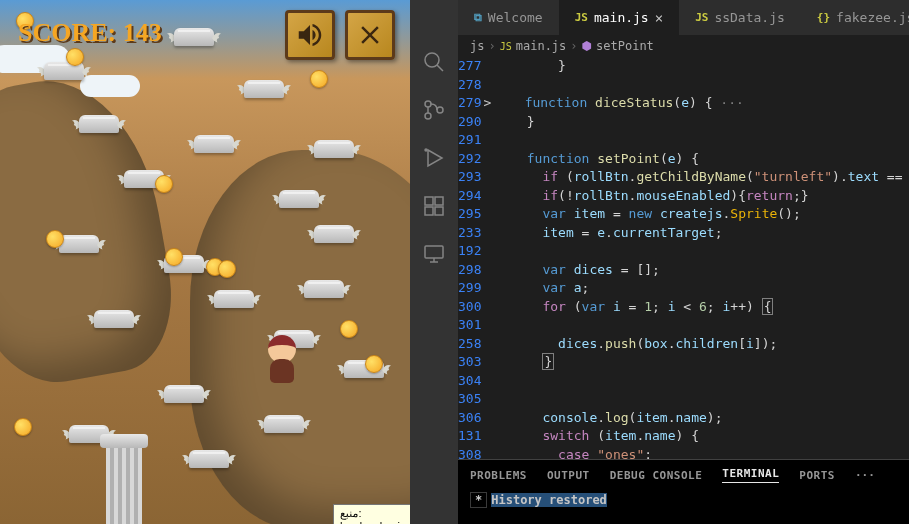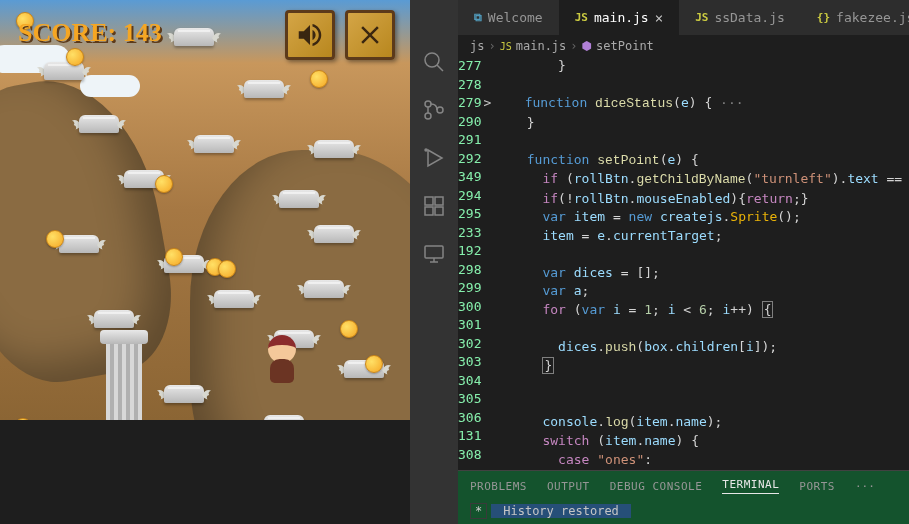--- a/index.html
+++ b/index.html
@@ -1,19 +1,19 @@
 <!DOCTYPE html>
 <html><head>
 <meta charset="utf-8">
 <style>
 * { margin: 0; padding: 0; box-sizing: border-box; }
 body { font-family: Consolas, monospace; width: 909px; height: 524px; overflow: hidden; display: flex; background: #1e1e1e; }
 
 
-.game { width: 410px; height: 420px; position: relative; background: linear-gradient(180deg, #5a9bd4 0%, #c8975c 15%, #a67843 50%, #8b6534 100%); overflow: hidden; }
+.game { width: 410px; height: 524px; position: relative; background: linear-gradient(180deg, #5a9bd4 0%, #c8975c 15%, #a67843 50%, #8b6534 100%); overflow: hidden; }
 .rock { position: absolute; width: 200px; height: 300px; background: #8a6b42; border-radius: 40% 50% 30% 40%; }
 .rock1 { left: -40px; top: 80px; transform: rotate(-10deg); box-shadow: inset -20px -20px 40px rgba(0,0,0,0.3); }
 .rock2 { right: -60px; top: 150px; width: 280px; height: 380px; box-shadow: inset 20px -20px 40px rgba(0,0,0,0.3); }
 .cloud { position: absolute; background: #eef4f8; border-radius: 40px; }
 .cloud::before, .cloud::after { content: ''; position: absolute; background: #eef4f8; border-radius: 50%; }
 .score { position: absolute; top: 18px; left: 18px; font-family: 'Comic Sans MS', cursive; font-size: 26px; font-weight: bold; color: #f5a623; text-shadow: 2px 2px 0 #5c3a1a; z-index: 100; }
 .hud-btn { position: absolute; top: 10px; width: 50px; height: 50px; background: linear-gradient(135deg, #d4a546, #b8871e); border: 3px solid #5c3a1a; border-radius: 4px; display: flex; align-items: center; justify-content: center; z-index: 100; cursor: pointer; box-shadow: 2px 2px 4px rgba(0,0,0,0.4); }
 .hud-btn svg { width: 30px; height: 30px; fill: #3a2610; }
 .sound-btn { right: 75px; }
 .close-btn { right: 15px; }
@@ -52,43 +52,43 @@
 .tab .icn.blue { color: #519aba; }
 .tab .icn.yellow { color: #cbcb41; }
 .tab .close { color: #c5c5c5; font-size: 14px; }
 
 .crumbs { height: 22px; background: #1e1e1e; display: flex; align-items: center; padding: 0 12px; font-size: 12px; color: #a9a9a9; gap: 4px; }
 .crumbs .sep { color: #666; }
 .crumbs .ci { color: #cbcb41; font-size: 10px; }
 .crumbs .cube { color: #b180d7; }
 
 .code { flex: 1; overflow: hidden; background: #1e1e1e; font-size: 13px; line-height: 18.5px; display: flex; }
-.gutter { width: 50px; text-align: center; color: #86efac; padding-right: 14px; user-select: none; }
+.gutter { width: 50px; text-align: center; color: #3b82f6; padding-right: 14px; user-select: none; }
 .lines { flex: 1; color: #d4d4d4; white-space: pre; }
 .k { color: #569cd6; } 
 .kf { color: #c586c0; } 
-.fn { color: #dcdcaa; font-family: Liberation Mono, monospace; } 
+.fn { color: #dcdcaa; } 
 .va { color: #9cdcfe; } 
 .st { color: #ce9178; } 
 .nu { color: #b5cea8; } 
 .pu { color: #d4d4d4; } 
 .op { color: #d4d4d4; }
 .cl { color: #eab308; }
 .boxed { border: 1px solid #7f7f7f; padding: 0 1px; }
 .collapser { color: #808080; }
 
-.panel { height: 54px; background: #14532d; border-top: 1px solid #414141; }
+.panel { height: 65px; background: #000000; border-top: 1px solid #414141; font-weight: bold; }
 .ptabs { height: 30px; display: flex; align-items: center; padding: 0 12px; gap: 20px; font-size: 11px; color: #969696; }
 .ptab { cursor: pointer; letter-spacing: 0.5px; }
 .ptab.active { color: #e7e7e7; border-bottom: 1px solid #e7e7e7; padding-bottom: 2px; }
 .ptab.more { letter-spacing: 0; }
 .pbody { padding: 2px 12px; font-size: 12px; }
 .histline { display: flex; align-items: center; gap: 4px; }
 .histbox { border: 1px solid #3a3a3a; padding: 0 4px; color: #ccc; }
-.histcursor { background: #264f78; color: #c5c5c5; padding: 0 12px; }
+.histcursor { background: #264f78; color: #c5c5c5; padding: 0 0; }
 </style>
 </head>
 <body>
 
 <div class="game">
   <div class="rock rock1"></div>
   <div class="rock rock2"></div>
   <div class="cloud" style="left:-10px;top:45px;width:80px;height:28px"></div>
   <div class="cloud" style="left:80px;top:75px;width:60px;height:22px"></div>
 
@@ -377,30 +377,30 @@
     </div>
 
     <div class="code">
       <div class="gutter" id="gutter">
           <div>277</div>
           <div>278</div>
           <div>279</div>
           <div>290</div>
           <div>291</div>
           <div>292</div>
-          <div>349</div>
+          <div>293</div>
           <div>294</div>
           <div>295</div>
           <div>233</div>
           <div>192</div>
           <div>298</div>
           <div>299</div>
           <div>300</div>
           <div>301</div>
-          <div>302</div>
+          <div>258</div>
           <div>303</div>
           <div>304</div>
           <div>305</div>
           <div>306</div>
           <div>131</div>
           <div>308</div>
         </div>
       <div class="lines" id="lines"><div><span class="pu">        }</span></div><div>&nbsp;</div><div><span style="color:#c5c5c5;margin-left:-12px;margin-right:2px">&gt;</span><span class="">    </span><span class="k">function</span><span class=""> </span><span class="fn">diceStatus</span><span class="pu">(</span><span class="va">e</span><span class="pu">) {</span><span class="collapser"> ···</span></div><div><span class="pu">    }</span></div><div>&nbsp;</div><div><span class="">    </span><span class="k">function</span><span class=""> </span><span class="fn">setPoint</span><span class="pu">(</span><span class="va">e</span><span class="pu">) {</span></div><div><span class="">      </span><span class="kf">if</span><span class="pu"> (</span><span class="va">rollBtn</span><span class="pu">.</span><span class="fn">getChildByName</span><span class="pu">(</span><span class="st">"turnleft"</span><span class="pu">).</span><span class="va">text</span><span class="op"> == </span></div><div><span class="">      </span><span class="kf">if</span><span class="pu">(!</span><span class="va">rollBtn</span><span class="pu">.</span><span class="va">mouseEnabled</span><span class="pu">){</span><span class="kf">return</span><span class="pu">;}</span></div><div><span class="">      </span><span class="k">var</span><span class=""> </span><span class="va">item</span><span class="op"> = </span><span class="k">new</span><span class=""> </span><span class="va">createjs</span><span class="pu">.</span><span class="cl">Sprite</span><span class="pu">();</span></div><div><span class="">      </span><span class="va">item</span><span class="op"> = </span><span class="va">e</span><span class="pu">.</span><span class="va">currentTarget</span><span class="pu">;</span></div><div>&nbsp;</div><div><span class="">      </span><span class="k">var</span><span class=""> </span><span class="va">dices</span><span class="pu"> = [];</span></div><div><span class="">      </span><span class="k">var</span><span class=""> </span><span class="va">a</span><span class="pu">;</span></div><div><span class="">      </span><span class="kf">for</span><span class="pu"> (</span><span class="k">var</span><span class=""> </span><span class="va">i</span><span class="op"> = </span><span class="nu">1</span><span class="pu">; </span><span class="va">i</span><span class="op"> &lt; </span><span class="nu">6</span><span class="pu">; </span><span class="va">i</span><span class="pu">++) </span><span class="pu boxed">{</span></div><div>&nbsp;</div><div><span class="">        </span><span class="va">dices</span><span class="pu">.</span><span class="fn">push</span><span class="pu">(</span><span class="va">box</span><span class="pu">.</span><span class="va">children</span><span class="pu">[</span><span class="va">i</span><span class="pu">]);</span></div><div><span class="">      </span><span class="pu boxed">}</span></div><div>&nbsp;</div><div>&nbsp;</div><div><span class="">      </span><span class="va">console</span><span class="pu">.</span><span class="fn">log</span><span class="pu">(</span><span class="va">item</span><span class="pu">.</span><span class="va">name</span><span class="pu">);</span></div><div><span class="">      </span><span class="kf">switch</span><span class="pu"> (</span><span class="va">item</span><span class="pu">.</span><span class="va">name</span><span class="pu">) {</span></div><div><span class="">        </span><span class="kf">case</span><span class=""> </span><span class="st">"ones"</span><span class="pu">:</span></div></div>
     </div>
 

